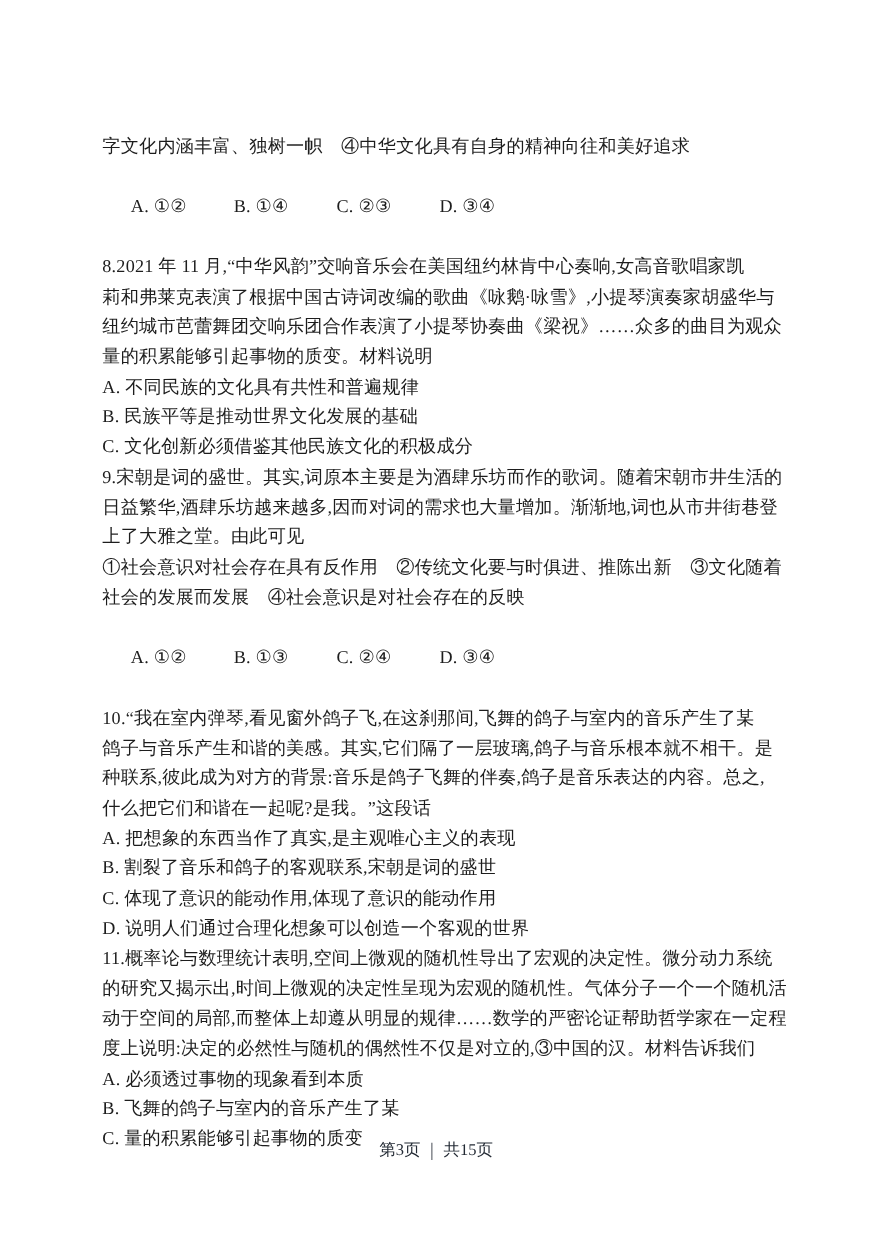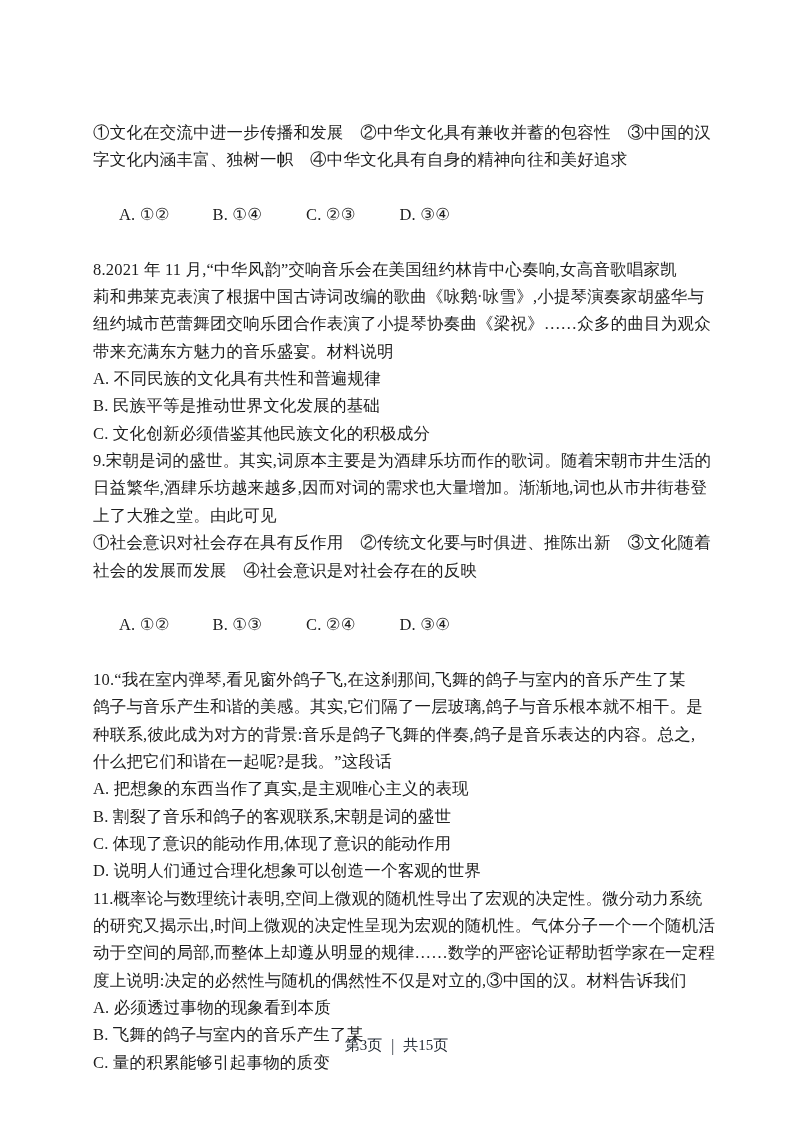--- a/index.html
+++ b/index.html
@@ -41,32 +41,31 @@
     font-weight: 500;
   }
   .footer .divider { display: inline-block; margin: 0 9px; transform: scaleY(1.15); }
 </style>
 </head>
 <body>
 
 <div class="content">
 
   <div class="question">
-    <div class="line">①文化在交流中进一步传播和发展　②中华文化具有兼收并蓄的包容性　③中国的汉</div>
     <div class="line">字文化内涵丰富、独树一帜　④中华文化具有自身的精神向往和美好追求</div>
     <div class="line opts-row">
       <span class="opt">A. ①②</span><span class="opt">B. ①④</span><span class="opt">C. ②③</span><span class="opt">D. ③④</span>
     </div>
   </div>
 
   <div class="question">
     <div class="line">8.2021 年 11 月,“中华风韵”交响音乐会在美国纽约林肯中心奏响,女高音歌唱家凯</div>
     <div class="line">莉和弗莱克表演了根据中国古诗词改编的歌曲《咏鹅·咏雪》,小提琴演奏家胡盛华与</div>
     <div class="line">纽约城市芭蕾舞团交响乐团合作表演了小提琴协奏曲《梁祝》……众多的曲目为观众</div>
-    <div class="line">带来充满东方魅力的音乐盛宴。材料说明</div>
+    <div class="line">量的积累能够引起事物的质变。材料说明</div>
     <div class="line">A. 不同民族的文化具有共性和普遍规律</div>
     <div class="line">B. 民族平等是推动世界文化发展的基础</div>
     <div class="line">C. 文化创新必须借鉴其他民族文化的积极成分</div>
   </div>
 
   <div class="question">
     <div class="line">9.宋朝是词的盛世。其实,词原本主要是为酒肆乐坊而作的歌词。随着宋朝市井生活的</div>
     <div class="line">日益繁华,酒肆乐坊越来越多,因而对词的需求也大量增加。渐渐地,词也从市井街巷登</div>
     <div class="line">上了大雅之堂。由此可见</div>
     <div class="line">①社会意识对社会存在具有反作用　②传统文化要与时俱进、推陈出新　③文化随着</div>

